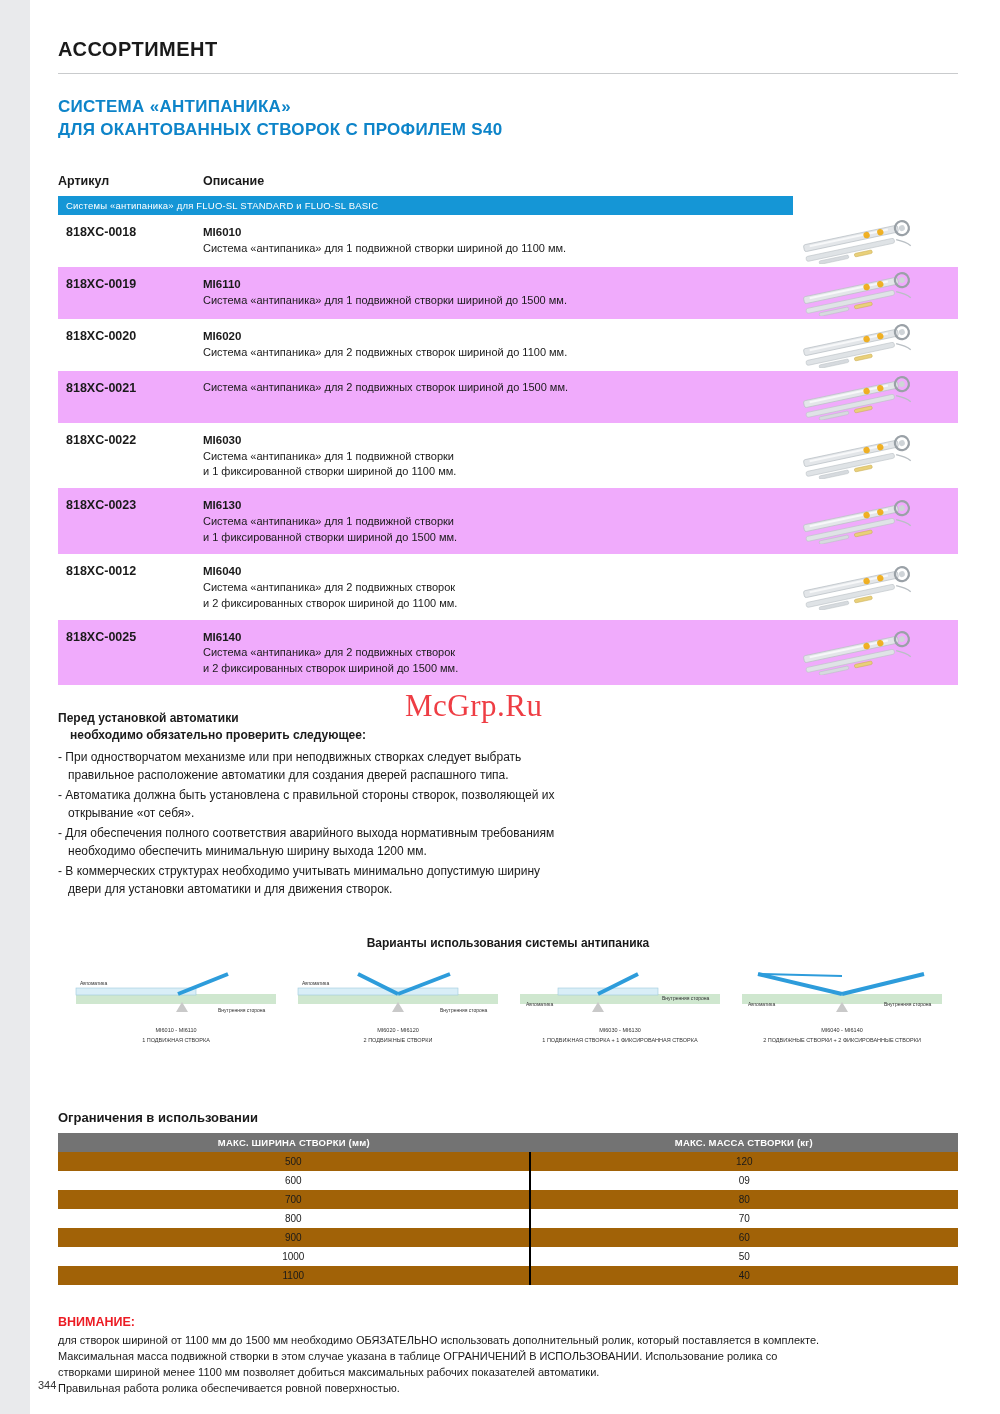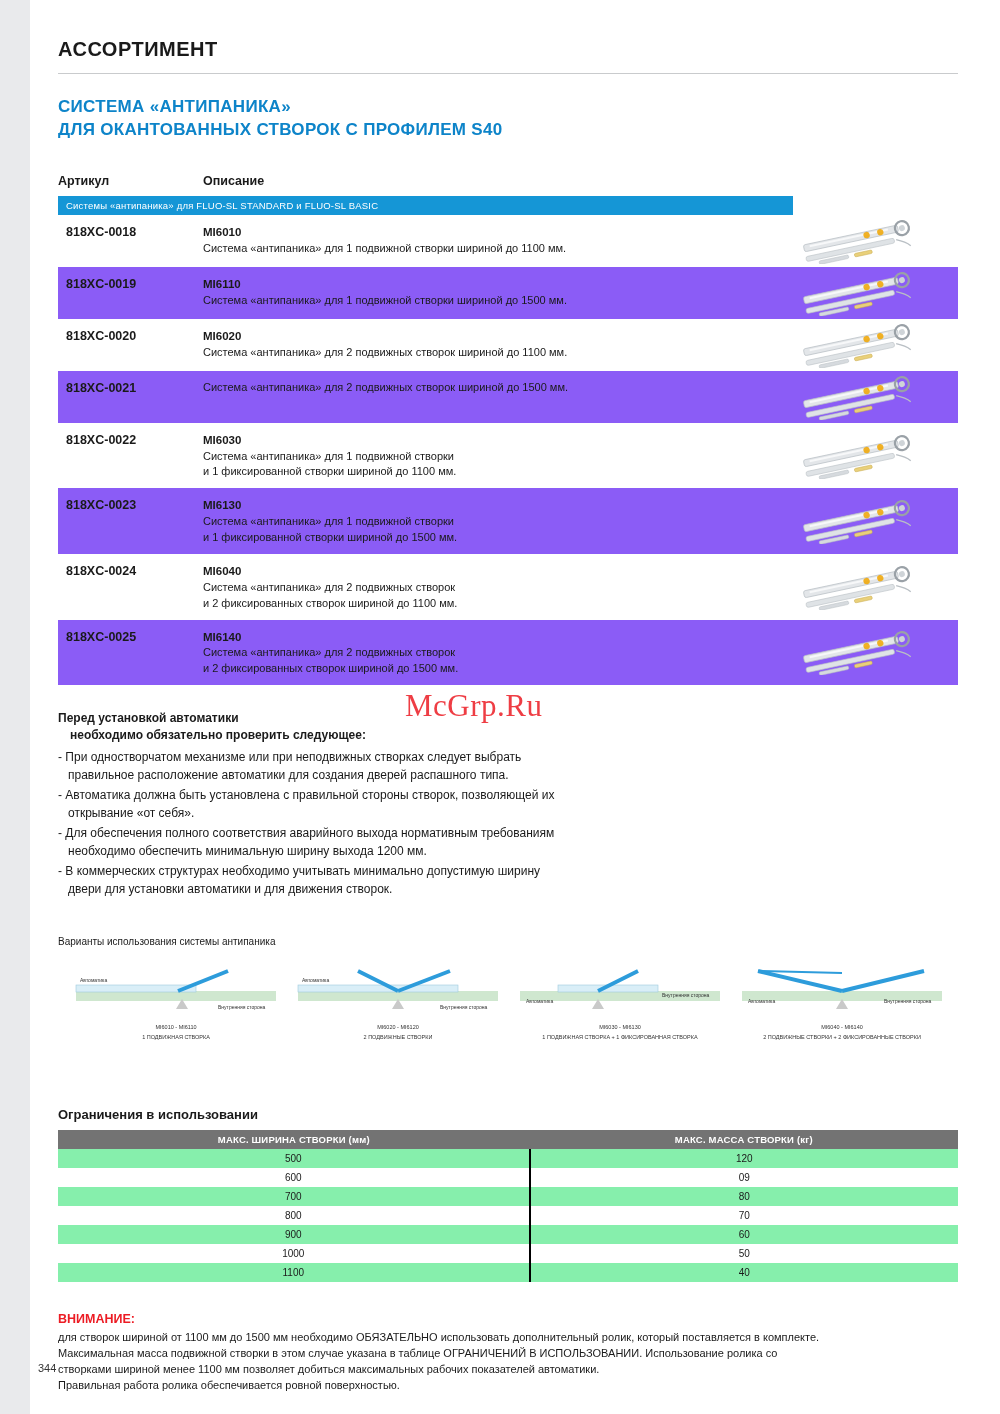--- a/index.html
+++ b/index.html
@@ -47,21 +47,21 @@
   .tbl-head .c2{flex:1;}
   .band{
     margin-top:8px;background:#1596d6;color:#fff;
     font-size:9.5px;padding:4px 8px;width:735px;box-sizing:border-box;
     letter-spacing:.2px;
   }
   .rows{width:900px;}
   .row{
     display:flex;align-items:stretch;min-height:52px;position:relative;
   }
-  .row.alt{background:#8b5cf6;}
+  .row.alt{background:#f0abfc;}
   .row .art{
     width:145px;font-size:12.5px;font-weight:bold;padding:10px 0 8px 8px;
     box-sizing:border-box;
   }
   .row .desc{
     flex:1;padding:9px 0 8px 0;font-size:11px;line-height:1.45;
   }
   .row .desc .code{font-weight:bold;font-size:11.5px;}
   .row .pic{
     width:165px;position:relative;
@@ -82,49 +82,49 @@
   
   .watermark{
     position:absolute;left:405px;top:688px;
     font-family:"Liberation Serif", serif;
     font-size:31px;color:#ec1c24;opacity:.85;font-weight:normal;
     letter-spacing:.5px;
   }
 
   
   .variants-title{
-    margin-top:38px;font-size:10px;font-weight:normal;
+    margin-top:38px;font-size:12px;font-weight:bold;text-align:center;
   }
   .variants{
     margin-top:10px;width:900px;height:100px;position:relative;
   }
 
   
   .limits-title{margin-top:50px;font-size:13px;font-weight:bold;}
   .limits{margin-top:8px;width:900px;border-collapse:collapse;}
   .limits th{
     background:#737373;color:#fff;font-size:9.5px;font-weight:bold;
     padding:4px 0;text-align:center;letter-spacing:.2px;
   }
   .limits td{
     font-size:10px;text-align:center;padding:4px 0;
   }
-  .limits tr.alt td{background:#86efac;}
+  .limits tr.alt td{background:#a16207;}
   .limits td.sep{border-left:2px solid #000000;}
 
   
   .warn-title{
     margin-top:30px;color:#ec1c24;font-size:12.5px;font-weight:bold;
   }
   .warn-body{
     margin-top:4px;font-size:11px;line-height:1.45;
   }
 
   .page-num{
-    position:absolute;left:38px;bottom:40px;font-size:11px;color:#333;
+    position:absolute;left:38px;bottom:23px;font-size:11px;color:#333;
   }
 </style>
 </head>
 <body>
 
 <div class="page">
 
   <div class="left-bar"></div>
 
   <div class="content">
@@ -278,21 +278,21 @@
       <circle cx="104" cy="16" r="3" fill="#cfd4d8"></circle>
       <rect x="4" y="24" width="90" height="5" rx="2" fill="#dfe3e6" stroke="#bcc2c7" stroke-width="0.6"></rect>
       <rect x="16" y="31" width="30" height="3.5" rx="1.5" fill="#d6dade" stroke="#b9bfc4" stroke-width="0.5"></rect>
       <rect x="52" y="31" width="18" height="3.5" rx="1.5" fill="#e9d07a" stroke="#c9ab4e" stroke-width="0.5"></rect>
       <path d="M96 26 q9 4 13 9" stroke="#b9bfc4" stroke-width="1.3" fill="none"></path>
     </g>
   </svg>
           </div>
         </div>
         <div class="row">
-          <div class="art">818XC-0024</div>
+          <div class="art">818XC-0012</div>
           <div class="desc">
             <div class="code">MI6040</div>
             <div>Система «антипаника» для 2 подвижных створок</div>
             <div>и 2 фиксированных створок шириной до 1100 мм.</div>
           </div>
           <div class="pic">
   <svg class="bar-svg" width="150" height="46" viewBox="0 0 150 46">
     <g transform="rotate(-12 75 23)">
       <rect x="4" y="12" width="96" height="7" rx="2" fill="#e3e6e9" stroke="#b9bfc4" stroke-width="0.7"></rect>
       <rect x="10" y="13.5" width="80" height="2" fill="#f7f8f9"></rect>

